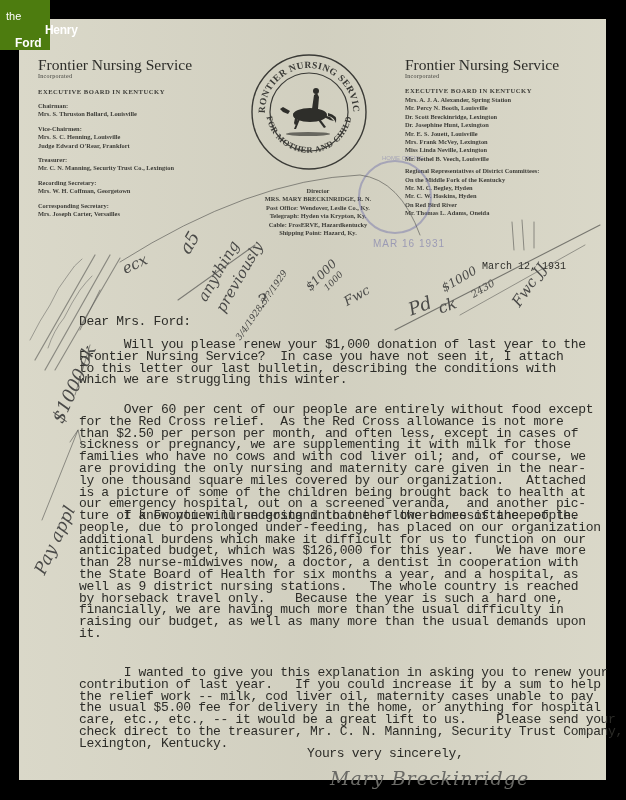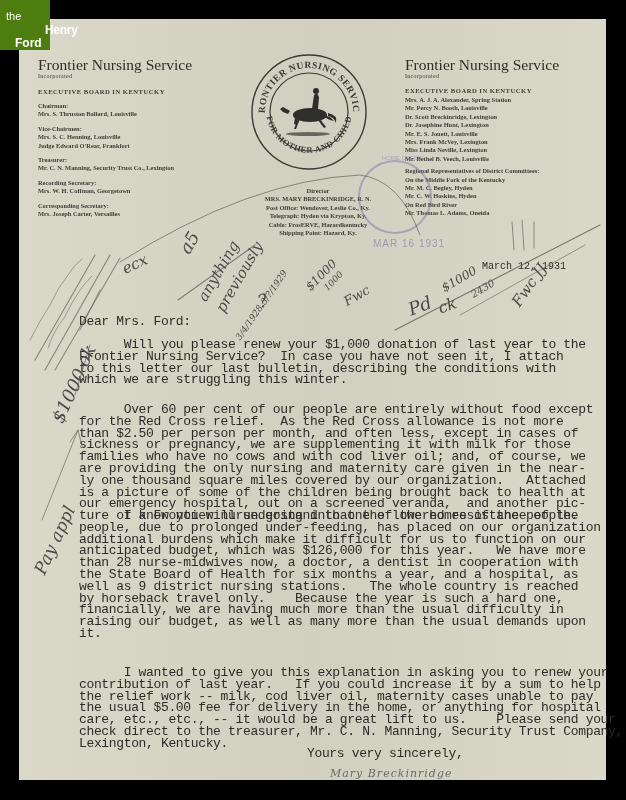--- a/index.html
+++ b/index.html
@@ -20,21 +20,21 @@
   .seal{position:absolute;left:250px;top:53px;width:118px;height:118px;}
   .director{position:absolute;left:238px;top:187px;width:160px;text-align:center;}
   .typed{font-family:"Liberation Mono",monospace;color:#2c2c28;font-size:13px;line-height:11.8px;white-space:pre;position:absolute;letter-spacing:-0.35px;}
   .para{position:absolute;left:79px;}
   .date{position:absolute;left:446px;top:261px;font-family:"Liberation Mono",monospace;font-size:10px;color:#2c2c28;padding-left:36px;}
   .stamp{position:absolute;left:358px;top:160px;width:70px;height:70px;border:2px solid rgba(110,110,170,0.45);border-radius:50%;}
   .stamp-txt{position:absolute;left:373px;top:238px;font-family:"Liberation Sans",sans-serif;font-size:10px;color:rgba(110,110,170,0.55);letter-spacing:1px;}
   .stamp-top{position:absolute;left:382px;top:155px;font-family:"Liberation Sans",sans-serif;font-size:6px;color:rgba(110,110,170,0.45);}
   .annot{position:absolute;font-family:"DejaVu Serif",serif;font-style:italic;color:#4a4a48;white-space:nowrap;}
   svg.ink{position:absolute;left:0;top:0;width:626px;height:800px;pointer-events:none;}
-  .sig{position:absolute;left:330px;top:767px;font-family:"DejaVu Serif",serif;font-style:italic;font-size:11px;color:#6a6a66;letter-spacing:1px;}
+  .sig{position:absolute;left:330px;top:767px;font-family:"DejaVu Serif",serif;font-style:italic;font-size:19px;color:#6a6a66;letter-spacing:1px;}
 </style>
 </head>
 <body>
 
 <div class="paper"></div>
 
 <div class="logo">
   <span class="the">the</span>
   <span class="henry">Henry</span>
   <span class="ford">Ford</span>

